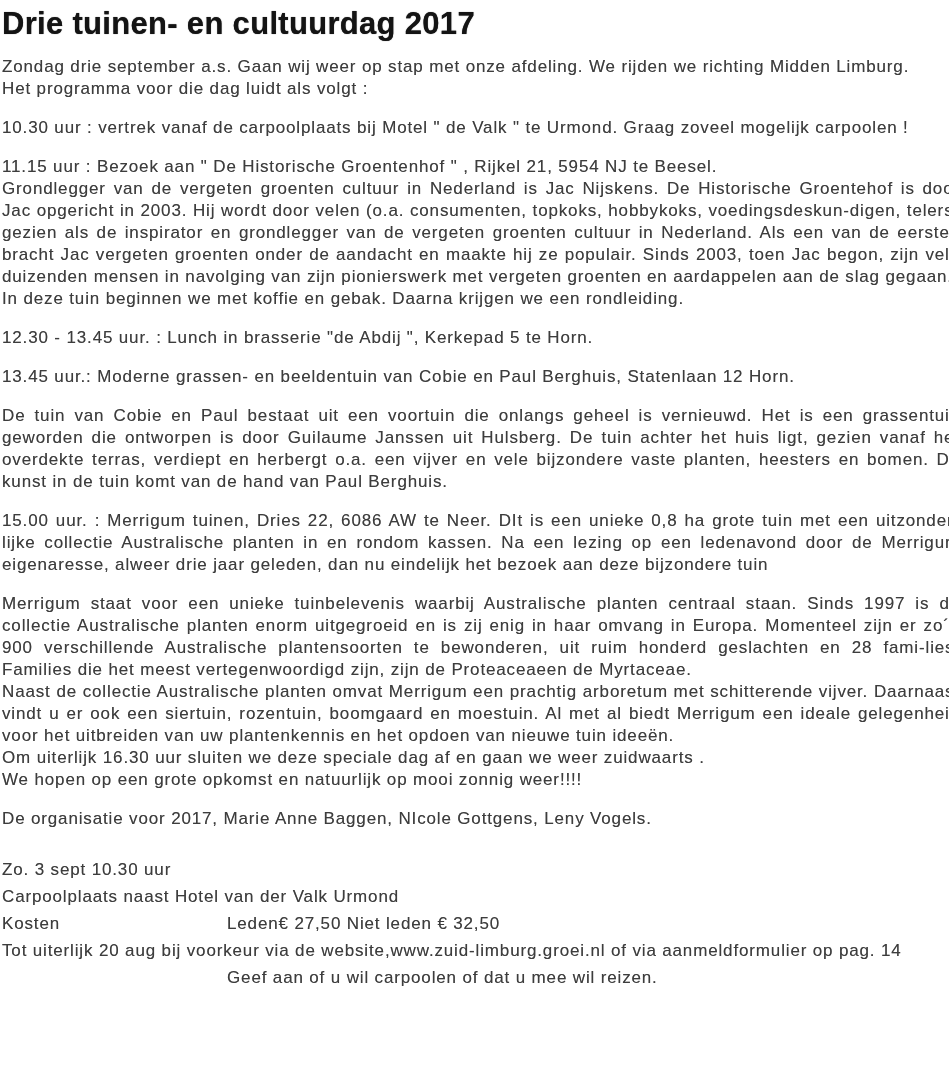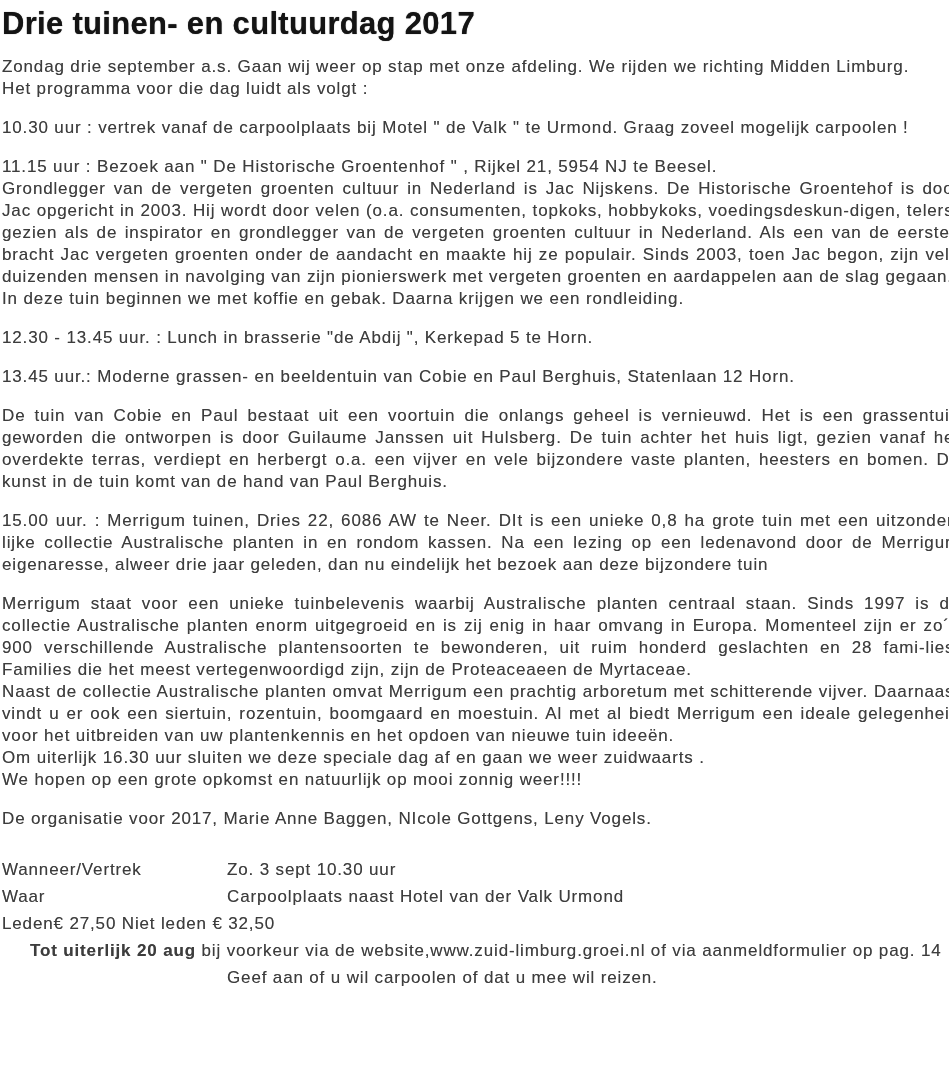--- a/index.html
+++ b/index.html
@@ -50,21 +50,21 @@
     align-items: flex-start;
     line-height: 27px;
   }
   .info-label {
     flex: 0 0 225px;
     width: 225px;
   }
   .info-value {
     flex: 1 1 auto;
   }
-  .bold { font-weight: bold; margin-left: 28px; }
+  .bold { font-weight: normal; }
 </style>
 </head>
 <body>
 
 <div class="page">
 
   <h1 class="doc-title">Drie tuinen- en cultuurdag 2017</h1>
 
   <p class="para oneline">Zondag drie september a.s. Gaan wij weer op stap met onze afdeling. We rijden we richting Midden Limburg.</p>
   <p class="para oneline">Het programma voor die dag luidt als volgt :</p>
@@ -86,30 +86,29 @@
   <p class="para gap">Merrigum staat voor een unieke tuinbelevenis waarbij Australische planten centraal staan. Sinds 1997 is de collectie Australische planten enorm uitgegroeid en is zij enig in haar omvang in Europa. Momenteel zijn er zo´n 900 verschillende Australische plantensoorten te bewonderen, uit ruim honderd geslachten en 28 fami-lies. Families die het meest vertegenwoordigd zijn, zijn de Proteaceaeen de Myrtaceae.</p>
   <p class="para">Naast de collectie Australische planten omvat Merrigum een prachtig arboretum met schitterende vijver. Daarnaast vindt u er ook een siertuin, rozentuin, boomgaard en moestuin. Al met al biedt Merrigum een ideale gelegenheid voor het uitbreiden van uw plantenkennis en het opdoen van nieuwe tuin ideeën.</p>
   <p class="para oneline">Om uiterlijk 16.30 uur sluiten we deze speciale dag af en gaan we weer zuidwaarts .</p>
   <p class="para oneline">We hopen op een grote opkomst en natuurlijk op mooi zonnig weer!!!!</p>
 
   <p class="para oneline gap">De organisatie voor 2017,  Marie Anne Baggen, NIcole Gottgens, Leny Vogels.</p>
 
   <div class="info-table">
 
     <div class="info-row">
-      <div class="info-label">Wanneer/Vertrek</div>
       <div class="info-value">Zo. 3 sept 10.30 uur</div>
     </div>
 
     <div class="info-row">
-      <div class="info-label">Waar</div>
       <div class="info-value">Carpoolplaats naast Hotel van der Valk Urmond</div>
     </div>
 
     <div class="info-row">
+      <div class="info-label">Kosten</div>
       <div class="info-value">Leden€ 27,50 Niet leden € 32,50</div>
     </div>
 
     <div class="info-row">
       <div class="info-value"><span class="bold">Tot uiterlijk 20 aug</span><span> bij voorkeur via de website,www.zuid-limburg.groei.nl of via aanmeldformulier op pag. 14</span></div>
     </div>
 
     <div class="info-row">
       <div class="info-label"></div>
       <div class="info-value">Geef aan of u wil carpoolen of dat u mee wil reizen.</div>

